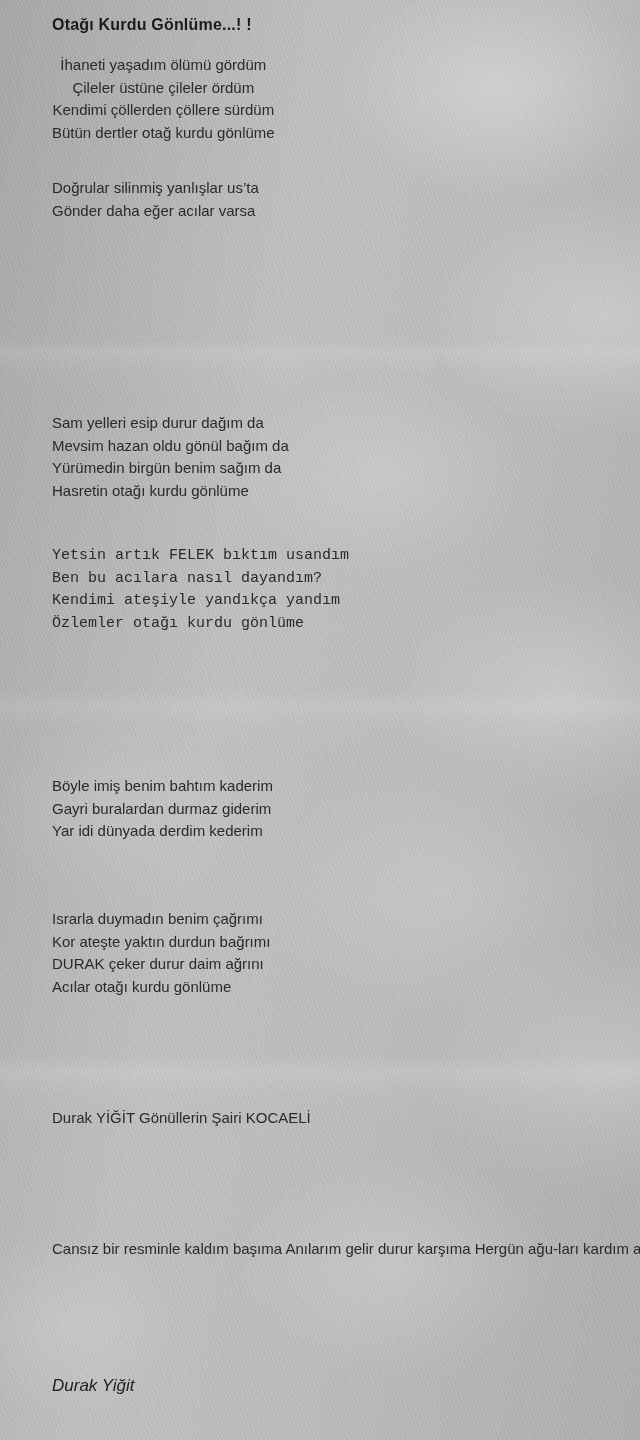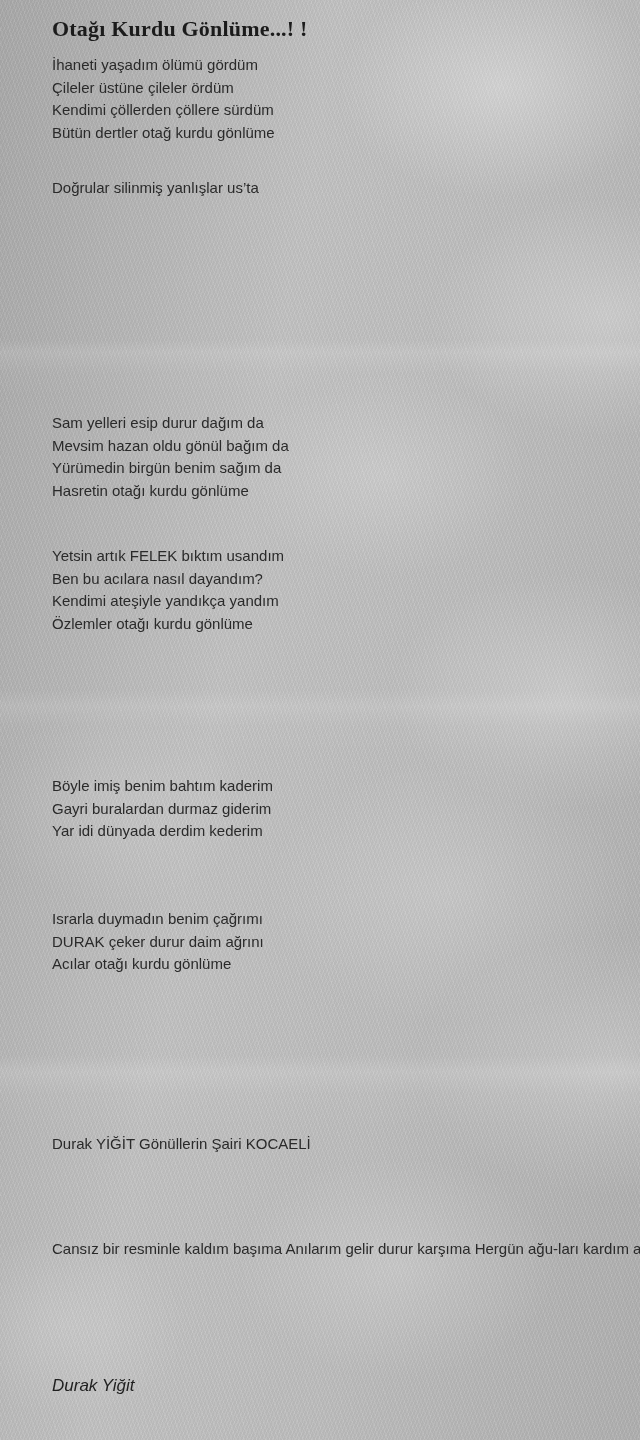--- a/index.html
+++ b/index.html
@@ -61,26 +61,25 @@
   .content {
     position: relative;
     z-index: 2;
     padding: 0;
   }
 
   .poem-title {
     position: absolute;
     left: 52px;
     top: 16px;
-    font-size: 22px;
+    font-size: 16px;
     font-weight: bold;
     color: #1b1b1b;
     letter-spacing: 0.2px;
     white-space: nowrap;
-    font-family: Liberation Serif, serif;
   }
 
   .stanza {
     position: absolute;
     left: 52px;
     color: #2a2a2a;
     font-size: 15px;
     line-height: 22.5px;
     white-space: nowrap;
   }
@@ -107,58 +106,60 @@
   }
 </style>
 </head>
 <body>
 
 <div class="poster">
   <div class="content">
 
     <div class="poem-title">Otağı Kurdu Gönlüme...! !</div>
 
-    <div class="stanza" id="stanza-0" style="top: 54px;">
+    <div class="stanza" id="stanza-0" style="top: 54px; text-align: center;">
       <span class="line">İhaneti yaşadım ölümü gördüm</span>
       <span class="line">Çileler üstüne çileler ördüm</span>
       <span class="line">Kendimi çöllerden çöllere sürdüm</span>
       <span class="line">Bütün dertler otağ kurdu gönlüme</span>
     </div>
 
     <div class="stanza" id="stanza-1" style="top: 177px;">
       <span class="line">Doğrular silinmiş yanlışlar us’ta</span>
+      <span class="line">Gönder daha eğer acılar varsa</span>
     </div>
 
     <div class="stanza" id="stanza-2" style="top: 412px;">
       <span class="line">Sam yelleri esip durur dağım da</span>
       <span class="line">Mevsim hazan oldu gönül bağım da</span>
       <span class="line">Yürümedin birgün benim sağım da</span>
       <span class="line">Hasretin otağı kurdu gönlüme</span>
     </div>
 
-    <div class="stanza" id="stanza-3" style="top: 545px;">
+    <div class="stanza" id="stanza-3" style="top: 545px; font-family: Liberation Mono, monospace;">
       <span class="line">Yetsin artık FELEK bıktım usandım</span>
       <span class="line">Ben bu acılara nasıl dayandım?</span>
       <span class="line">Kendimi ateşiyle yandıkça yandım</span>
       <span class="line">Özlemler otağı kurdu gönlüme</span>
     </div>
 
     <div class="stanza" id="stanza-4" style="top: 775px;">
       <span class="line">Böyle imiş benim bahtım kaderim</span>
       <span class="line">Gayri buralardan durmaz giderim</span>
       <span class="line">Yar idi dünyada derdim kederim</span>
     </div>
 
     <div class="stanza" id="stanza-5" style="top: 908px;">
       <span class="line">Israrla duymadın benim çağrımı</span>
+      <span class="line">Kor ateşte yaktın durdun bağrımı</span>
       <span class="line">DURAK çeker durur daim ağrını</span>
       <span class="line">Acılar otağı kurdu gönlüme</span>
     </div>
 
-    <div class="signature-block" id="sig-block" style="top: 1133px;">
+    <div class="signature-block" id="sig-block" style="top: 1107px;">
       <span class="line">Durak YİĞİT</span>
       <span class="line">Gönüllerin Şairi</span>
       <span class="line">KOCAELİ</span>
     </div>
 
     <div class="signature-block" id="closing-block" style="top: 1238px;">
       <span class="line">Cansız bir resminle kaldım başıma</span>
       <span class="line">Anılarım gelir durur karşıma</span>
       <span class="line">Hergün ağu-ları kardım aşıma</span>
       

